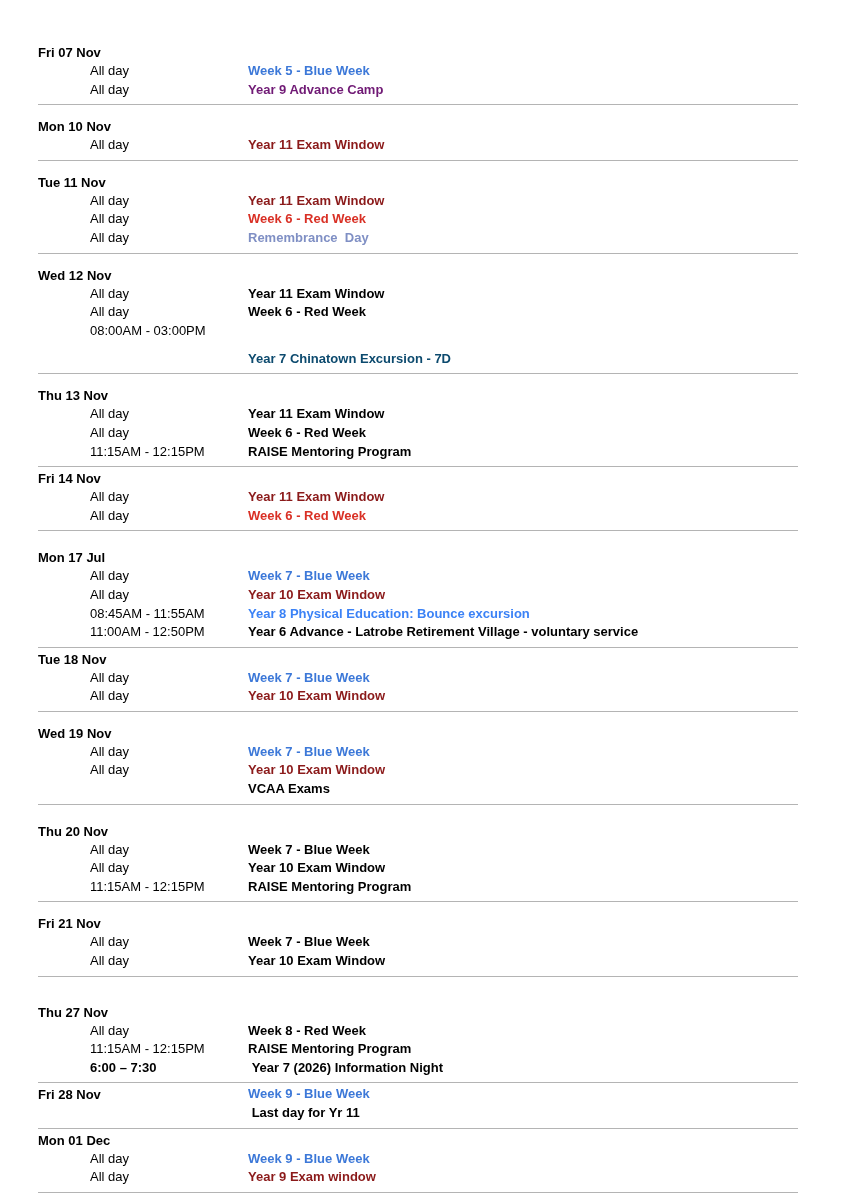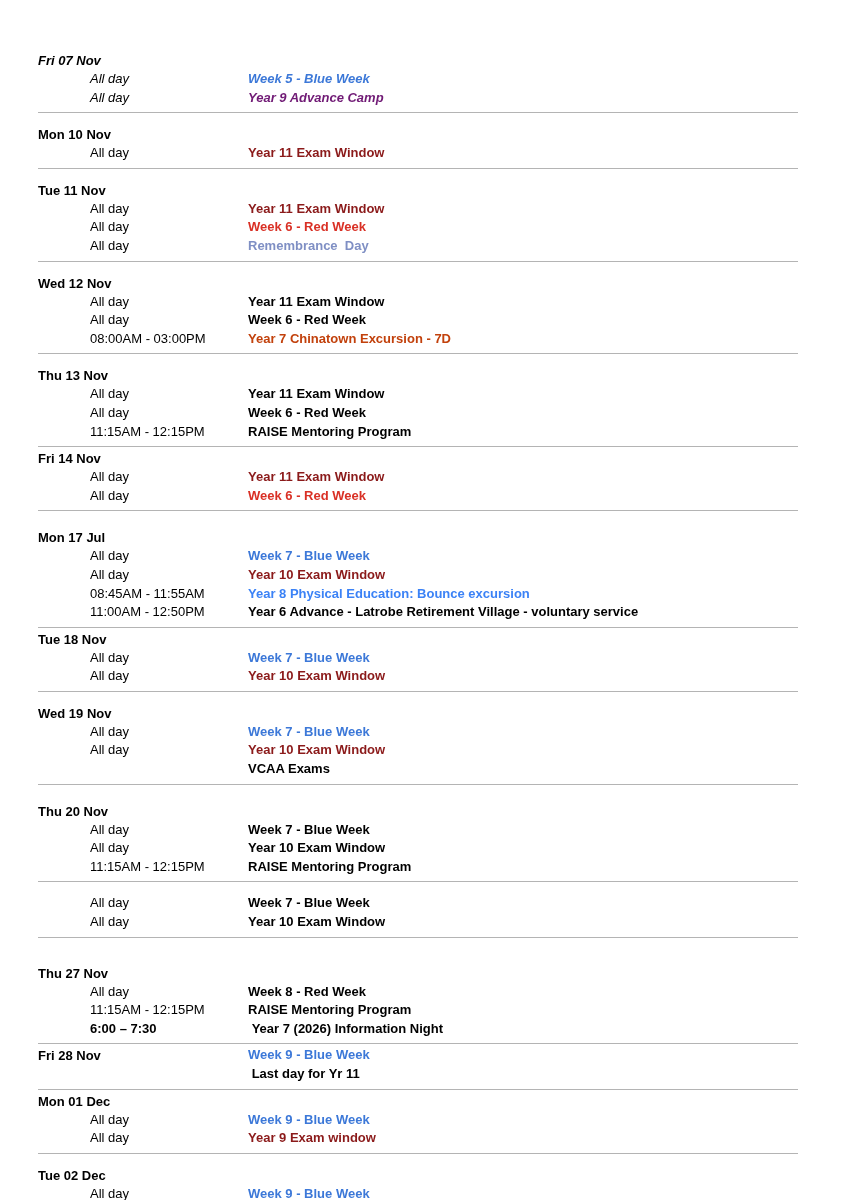--- a/index.html
+++ b/index.html
@@ -11,21 +11,21 @@
     min-height: 1200px;
     box-sizing: border-box;
     padding: 43px 50px 40px 38px;
   }
   #calendar { width: 760px; }
   .day {
     margin-top: 12px;
     padding-bottom: 5px;
     border-bottom: 1px solid #b4b4b4;
   }
-  .day:first-child { margin-top: 8px; font-style: italic; }
+  .day:first-child { margin-top: 0; }
   .day.gap-tight  { margin-top: 2px; }
   .day.gap-large  { margin-top: 17px; }
   .day.gap-xlarge { margin-top: 26px; }
   .date {
     margin: 0;
     font-size: 13px;
     font-weight: bold;
     line-height: 19px;
   }
   .day.inline-first .events { margin-top: -19px; }
@@ -100,21 +100,21 @@
     <span class="title" style="color: rgb(0, 0, 0);">Year 11 Exam Window</span>
   </div>
 
   <div class="event-row">
     <span class="time">All day</span>
     <span class="title" style="color: rgb(0, 0, 0);">Week 6 - Red Week</span>
   </div>
 
   <div class="event-row">
     <span class="time">08:00AM - 03:00PM</span>
-    <span class="title" style="color: #c2410c;">Year 7 Chinatown Excursion - 7D</span>
+    <span class="title" style="color: #0c4a6e; margin-top: 28px;">Year 7 Chinatown Excursion - 7D</span>
   </div>
 </div>
   </section>
 
   <section class="day">
     <h3 class="date">Thu 13 Nov</h3>
     <div class="events">
   <div class="event-row">
     <span class="time">All day</span>
     <span class="title" style="color: rgb(0, 0, 0);">Year 11 Exam Window</span>
@@ -221,20 +221,21 @@
   </div>
 
   <div class="event-row">
     <span class="time">11:15AM - 12:15PM</span>
     <span class="title" style="color: rgb(0, 0, 0);">RAISE Mentoring Program</span>
   </div>
 </div>
   </section>
 
   <section class="day">
+    <h3 class="date">Fri 21 Nov</h3>
     <div class="events">
   <div class="event-row">
     <span class="time">All day</span>
     <span class="title" style="color: rgb(0, 0, 0);">Week 7 - Blue Week</span>
   </div>
 
   <div class="event-row">
     <span class="time">All day</span>
     <span class="title" style="color: rgb(0, 0, 0);">Year 10 Exam Window</span>
   </div>

